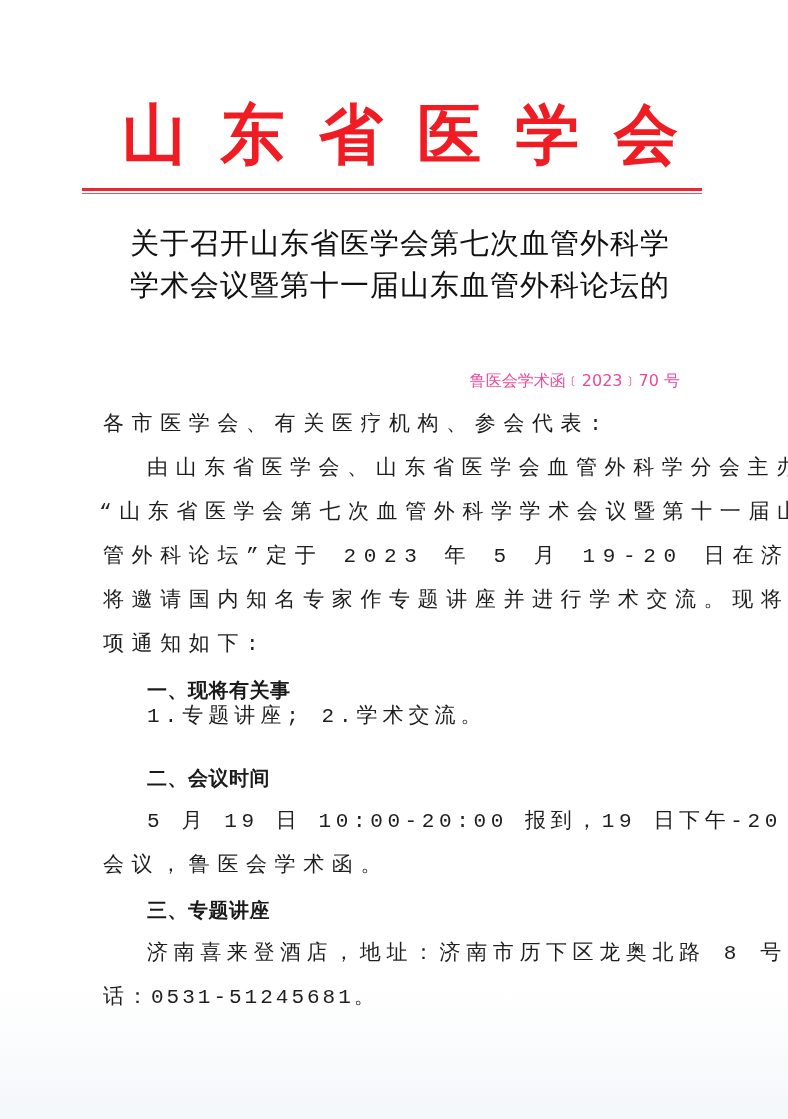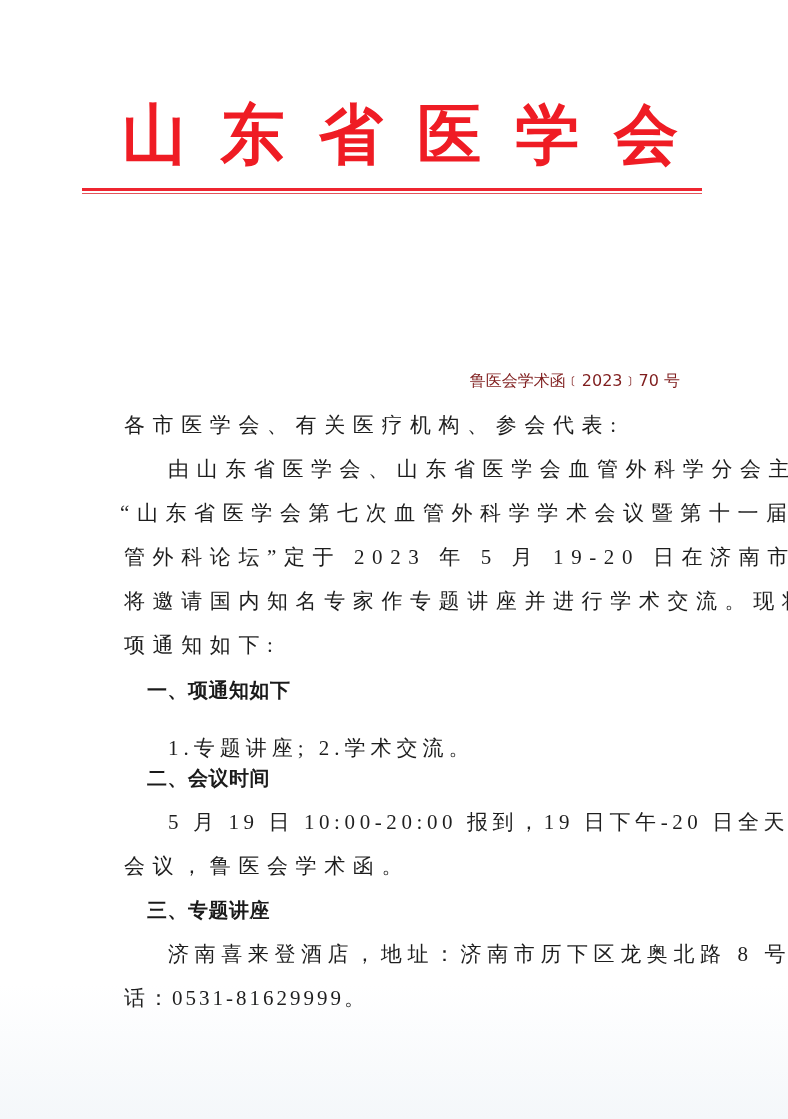--- a/index.html
+++ b/index.html
@@ -73,41 +73,40 @@
       letter-spacing: 1px;
     }
     .title div { white-space: nowrap; }
     .docno {
       position: absolute;
       right: 108px;
       top: 369px;
       font-family: "DejaVu Sans", "Liberation Sans", sans-serif;
       font-size: 16px;
       line-height: 24px;
-      color: #7f1d1d;
+      color: #ec4899;
       white-space: nowrap;
     }
     
     .body {
       position: absolute;
       left: 103px;
       top: 410px;
       width: 600px;
     }
     .line {
       position: absolute;
       left: 0;
       height: 30px;
       white-space: nowrap;
-      font-family: Liberation Serif, serif;
+      font-family: Liberation Mono, monospace;
       font-size: 21px;
       line-height: 30px;
       letter-spacing: 7.6px;
       color: #1e1e1e;
-      margin-left: 21px;
     }
     .line.indent { left: 44px; }
     .line.quote { left: -4px; }
     .heading {
       position: absolute;
       left: 44px;
       white-space: nowrap;
       font-family: "DejaVu Sans", "Liberation Sans", sans-serif;
       font-weight: bold;
       font-size: 20px;
@@ -127,38 +126,40 @@
     <span>省</span>
     <span>医</span>
     <span>学</span>
     <span>会</span>
   </div>
 
   <div class="rule rule-thick"></div>
   <div class="rule rule-thin"></div>
 
   <div class="title">
+    <div>关于召开山东省医学会第七次血管外科学</div>
+    <div>学术会议暨第十一届山东血管外科论坛的</div>
   </div>
 
   <div class="docno">鲁医会学术函﹝2023﹞70 号</div>
 
   <div class="body">
     <div class="line" style="top:0px;">各市医学会、有关医疗机构、参会代表:</div>
 
     <div class="line indent" style="top:44px;">由山东省医学会、山东省医学会血管外科学分会主办的</div>
     <div class="line quote" style="top:88px;">“山东省医学会第七次血管外科学学术会议暨第十一届山东血</div>
     <div class="line" style="top:132px;">管外科论坛”定于 2023 年 5 月 19-20 日在济南市召开。届时</div>
     <div class="line" style="top:176px;">将邀请国内知名专家作专题讲座并进行学术交流。现将有关事</div>
     <div class="line" style="top:220px;">项通知如下:</div>
 
-    <div class="heading" style="top:265px;">一、项通知如下</div>
-    <div class="line indent" style="top:323px; letter-spacing:5px;">1.专题讲座; 2.学术交流。</div>
+    <div class="heading" style="top:265px;">一、现将有关事</div>
+    <div class="line indent" style="top:292px; letter-spacing:5px;">1.专题讲座; 2.学术交流。</div>
 
     <div class="heading" style="top:353px;">二、会议时间</div>
     <div class="line indent" style="top:397px; letter-spacing:4.6px;">5 月 19 日 10:00-20:00 报到，19 日下午-20 日全天学术</div>
     <div class="line" style="top:441px;">会议，鲁医会学术函。</div>
 
     <div class="heading" style="top:485px;">三、专题讲座</div>
     <div class="line indent" style="top:529px; letter-spacing:5.6px;">济南喜来登酒店，地址：济南市历下区龙奥北路 8 号，电</div>
-    <div class="line" style="top:573px; letter-spacing:3px;">话：0531-81629999。</div>
+    <div class="line" style="top:573px; letter-spacing:3px;">话：0531-51245681。</div>
   </div>
 
 </div>
 
 </body></html>

